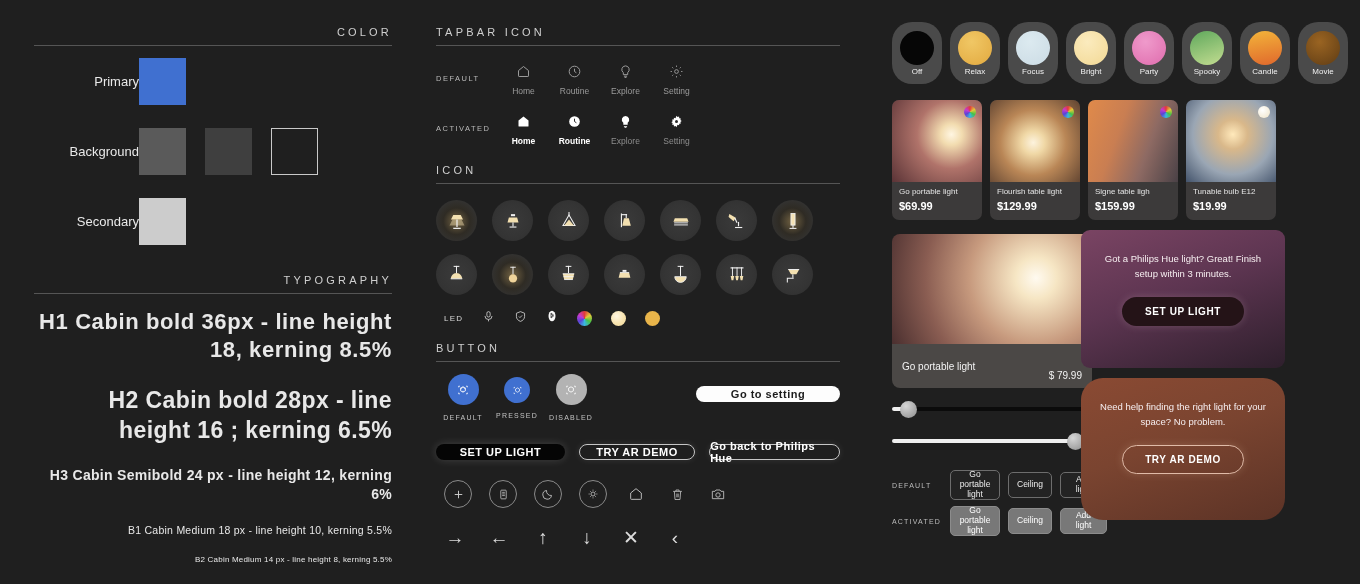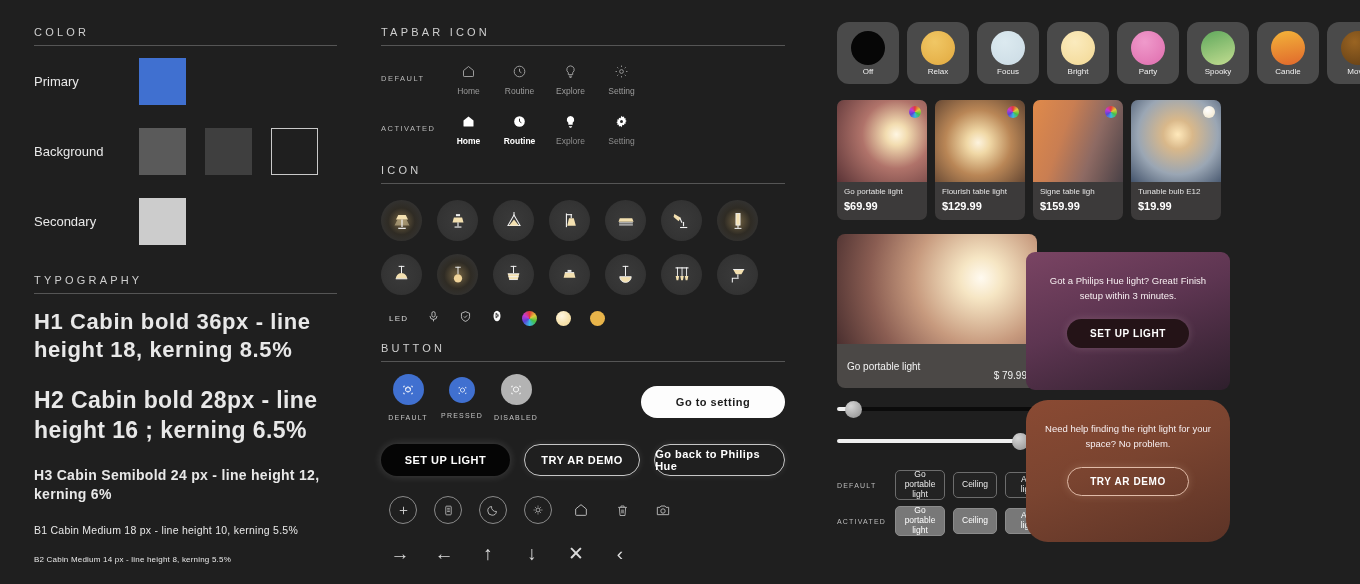--- a/index.html
+++ b/index.html
@@ -13,21 +13,21 @@
   .page{ position:relative; width:1360px; height:584px; display:flex; }
 
   
   .sec-title{
     font-size:11px; letter-spacing:3.2px; color:#cfcfcf;
     font-weight:400; padding-bottom:7px;
   }
   .sec-rule{ height:1px; background:#555; width:100%; }
 
   
-  .col1{ width:440px; padding:26px 34px 0 34px; }
+  .col1{ width:440px; padding:26px 34px 0 34px;text-align:right; }
   .swatch-row{ display:flex; align-items:center; height:70px; }
   .swatch-label{ width:105px; font-size:13px; color:#e9e9e9; }
   .sw{ width:47px; height:47px; margin-right:19px; }
   .sw.bordered{ background:transparent; border:1px solid #c9c9c9; }
 
   .typo-block{ margin-top:14px; }
   .t-h1{ font-size:22px; font-weight:700; letter-spacing:.6px; line-height:1.28; margin-bottom:22px; }
   .t-h2{ font-size:23px; font-weight:700; letter-spacing:.4px; line-height:1.3; margin-bottom:20px; }
   .t-h3{ font-size:14px; font-weight:600; letter-spacing:.3px; line-height:1.36; margin-bottom:20px; }
   .t-b1{ font-size:10.5px; font-weight:500; letter-spacing:.25px; margin-bottom:19px; }
@@ -73,21 +73,21 @@
   .ar-col{ width:54px; text-align:center; }
   .ar-circle{ width:31px; height:31px; border-radius:50%; margin:0 auto;
     display:flex; align-items:center; justify-content:center; }
   .ar-circle.d{ background:#4070d0; }
   .ar-circle.p{ background:#4070d0; width:26px; height:26px; margin-top:3px; }
   .ar-circle.x{ background:#b3b3b3; }
   .ar-lbl{ font-size:7px; letter-spacing:1.2px; color:#c3c3c3; margin-top:9px; }
 
   .pill{
     border-radius:22px; font-size:11px; font-weight:700; letter-spacing:.5px;
-    display:flex; align-items:center; justify-content:center; height:32px;
+    display:flex; align-items:center; justify-content:center; height:16px;
   }
   .pill-white{ background:#fdfdfd; color:#1b1b1b; width:144px; }
   .pill-black{ background:#050505; color:#fff; width:142px;
     box-shadow:0 0 9px rgba(255,255,255,.16); }
   .pill-outline{ background:transparent; color:#fff; border:1px solid #c6c6c6; width:128px;
     box-shadow:0 0 7px rgba(255,255,255,.10); }
   .pill-outline.wide{ width:144px; }
 
   .go-setting-wrap{ position:absolute; right:0; top:12px; }
   .pill-row{ display:flex; gap:14px; margin-top:10px; align-items:center; }
@@ -97,21 +97,21 @@
     display:flex; align-items:center; justify-content:center; }
   .tplain{ width:24px; height:24px; display:flex; align-items:center; justify-content:center; }
   .arrow-row{ display:flex; align-items:center; gap:22px; margin-top:20px; padding-left:8px; }
   .arrow{ font-size:19px; color:#dcdcdc; line-height:1; width:22px; text-align:center; }
 
   
   .col3{ flex:1; padding:22px 12px 0 26px; position:relative; }
 
   .scene-row{ display:flex; gap:8px; }
   .scene{
-    width:62px; height:62px; border-radius:12px; background:#4a4a4a;
+    width:50px; height:62px; border-radius:20px; background:#4a4a4a;
     display:flex; flex-direction:column; align-items:center; justify-content:center;
   }
   .scene-dot{ width:34px; height:34px; border-radius:50%; margin-bottom:2px; }
   .scene-lbl{ font-size:8px; color:#f1f1f1; }
 
   .prod-row{ display:flex; gap:8px; margin-top:16px; }
   .pcard{ width:90px; border-radius:7px; overflow:hidden; background:#3c3a3a; }
   .pcard .ph{ height:82px; position:relative; }
   .pcard .badge{ position:absolute; top:6px; right:6px; width:12px; height:12px; border-radius:50%; }
   .badge.rgb{ background:conic-gradient(#e23a3a,#e2c93a,#46c246,#3ab7e2,#5b43d6,#c43ad2,#e23a3a); }
@@ -143,21 +143,21 @@
     display:flex; align-items:center; justify-content:center; padding:4px 6px;
     line-height:1.15; margin-right:8px;
   }
   .chip.c1{ width:50px; height:30px; }
   .chip.c2{ width:44px; height:26px; }
   .chip.c3{ width:47px; height:26px; }
   .chip.def{ background:#232323; border:1px solid #6d6d6d; }
   .chip.act{ background:#787878; border:1px solid #8c8c8c; color:#fff; }
 
   
-  .promos{ position:absolute; left:215px; top:252px; width:204px; }
+  .promos{ position:absolute; left:215px; top:230px; width:204px; }
   .promo{ border-radius:9px; padding:22px 16px; text-align:center; }
   .promo.purple{ background:linear-gradient(160deg,#7a4463 0%,#5d3551 45%,#2e1f2c 100%); height:138px; }
   .promo.brown{ background:linear-gradient(160deg,#8a4a33 0%,#7a4430 45%,#5c3326 100%); height:142px; margin-top:10px;border-radius:22px; }
   .promo-txt{ font-size:9.5px; line-height:1.55; color:#f6eef0; }
   .promo-btn{
     margin:16px auto 0 auto; width:122px; height:29px; border-radius:16px;
     font-size:10px; font-weight:700; letter-spacing:.6px;
     display:flex; align-items:center; justify-content:center;
   }
   .promo-btn.dark{ background:#241317; color:#fff; box-shadow:0 0 8px rgba(255,220,230,.18); }

